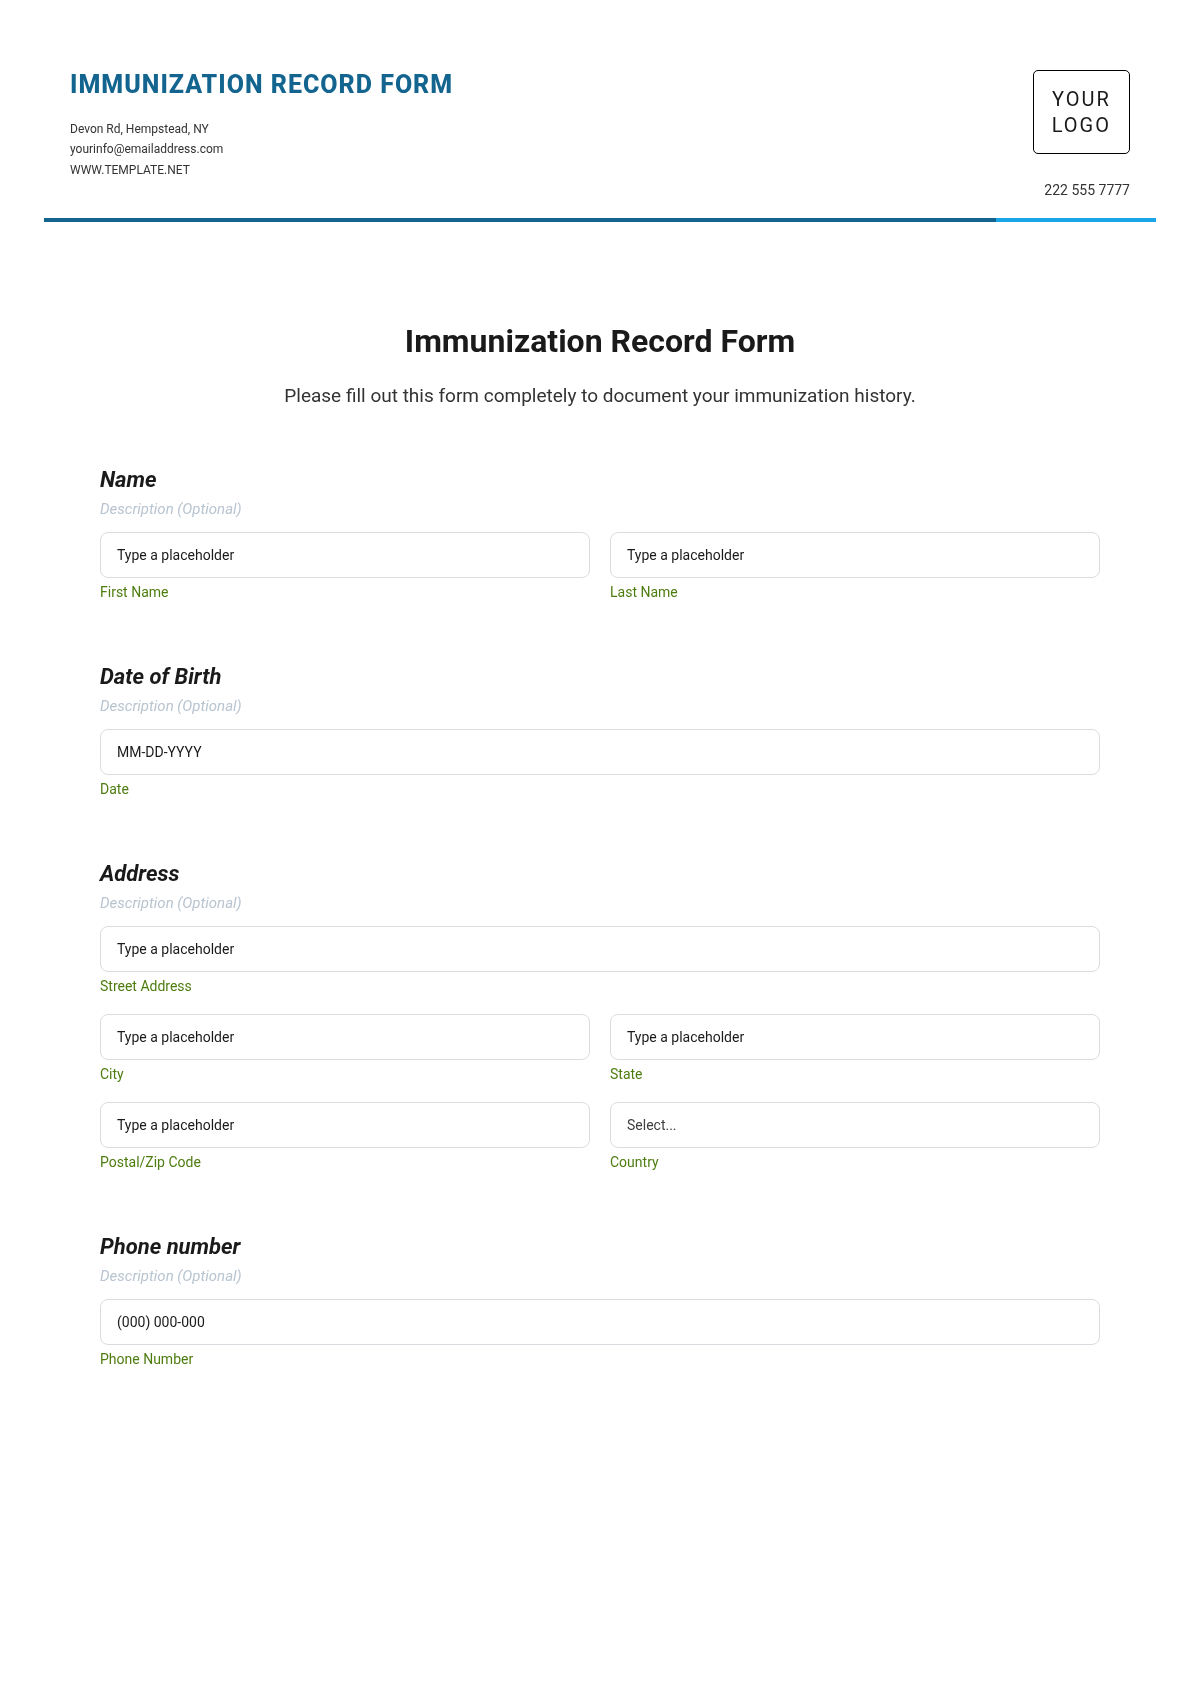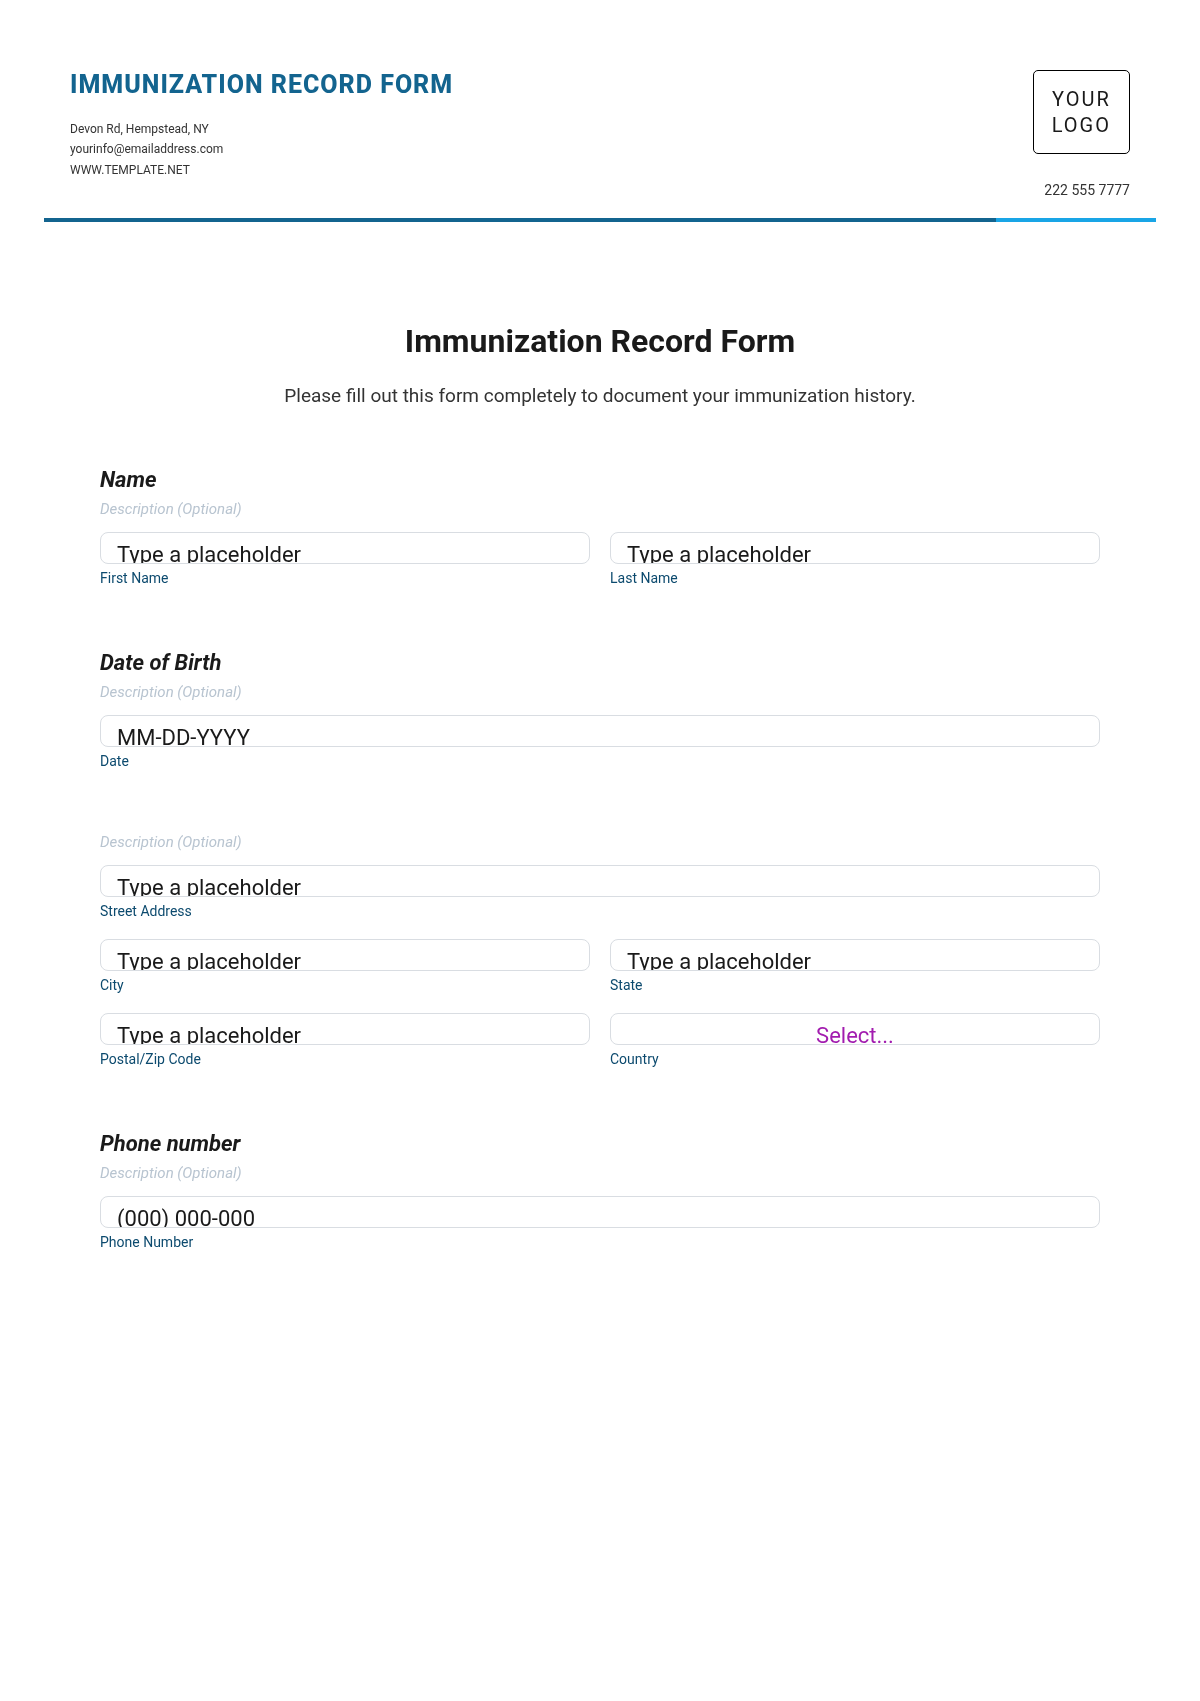--- a/index.html
+++ b/index.html
@@ -98,38 +98,37 @@
   margin-bottom: 14px;
 }
 .field-row {
   display: flex;
   gap: 20px;
   margin-bottom: 6px;
 }
 .field-col { flex: 1; }
 .input {
   width: 100%;
-  height: 32px;
+  height: 46px;
   border: 1px solid #d9dde2;
   border-radius: 8px;
   padding: 0 16px;
-  font-size: 22px;
+  font-size: 14px;
   color: #1a1a1a;
   background: #fff;
   line-height: 44px;
   overflow: hidden;
 }
 .input.select {
-  color: #a21caf;
+  color: #404040;
   position: relative;
-  text-align: center;
 }
 .sublabel {
   font-size: 14px;
-  color: #0c4a6e;
+  color: #4d7c0f;
   margin-top: 6px;
   margin-bottom: 14px;
 }
 </style>
 </head>
 <body>
 
 <div class="header">
   <div class="header-left">
     <div class="header-title">IMMUNIZATION RECORD FORM</div>
@@ -175,20 +174,21 @@
     <div class="field-desc">Description (Optional)</div>
     <div class="field-row">
       <div class="field-col">
         <div class="input">MM-DD-YYYY</div>
         <div class="sublabel">Date</div>
       </div>
     </div>
   </div>
 
   <div class="field-group">
+    <div class="field-label">Address</div>
     <div class="field-desc">Description (Optional)</div>
     <div class="field-row">
       <div class="field-col">
         <div class="input">Type a placeholder</div>
         <div class="sublabel">Street Address</div>
       </div>
     </div>
     <div class="field-row">
       <div class="field-col">
         <div class="input">Type a placeholder</div>

